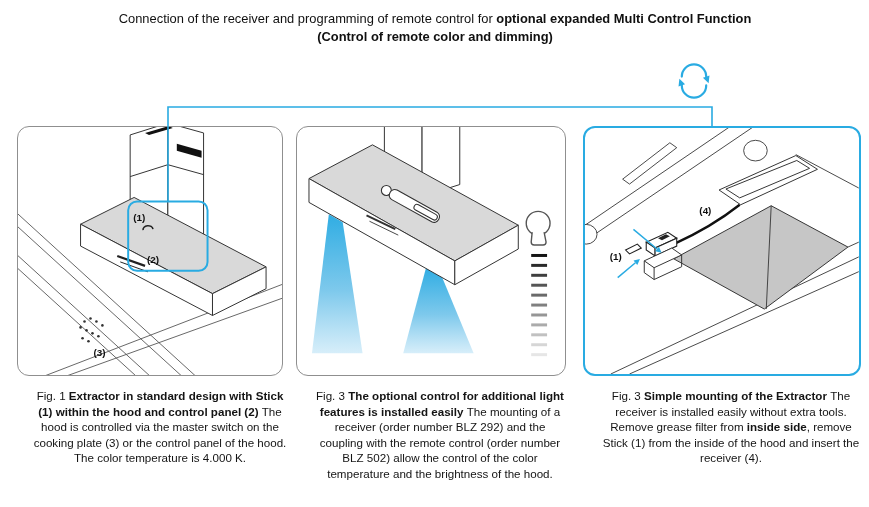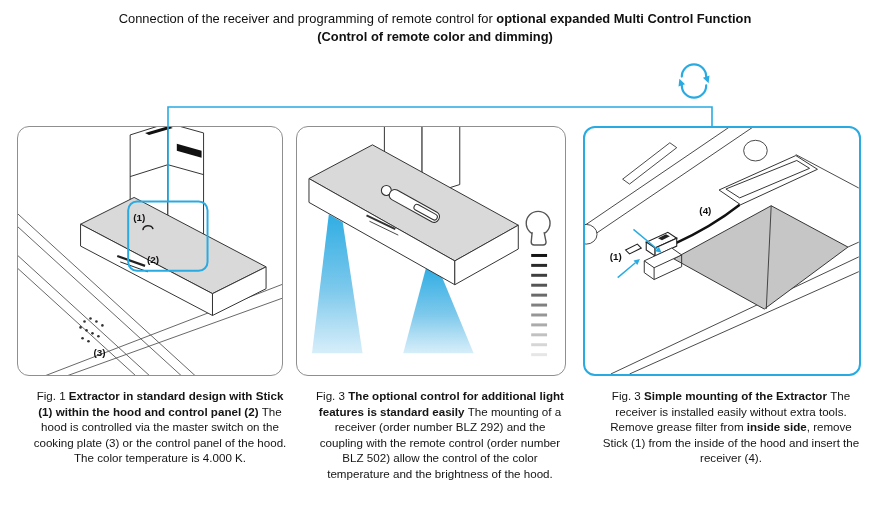--- a/index.html
+++ b/index.html
@@ -200,17 +200,17 @@
     <g stroke="#29abe2" stroke-width="2.2" fill="none" stroke-linecap="round">
       <path d="M 681.8,76.6 A 12.2 12.2 0 0 1 706.2,76.6"></path>
       <path d="M 706.2,85.4 A 12.2 12.2 0 0 1 681.8,85.4"></path>
       <polygon points="708.6,83.2 709.5,75.4 702.9,77.8" fill="#29abe2" stroke="none"></polygon>
       <polygon points="679.4,78.8 678.5,86.6 685.1,84.2" fill="#29abe2" stroke="none"></polygon>
     </g>
   </svg>
 
   <p class="cap" id="cap1"><span>Fig. 1 </span><b>Extractor in standard design with Stick (1) within the hood and control panel (2) </b><span>The hood is controlled via the master switch on the cooking plate (3) or the control panel of the hood. The color temperature is 4.000 K.</span></p>
 
-  <p class="cap" id="cap2"><span>Fig. 3 </span><b>The optional control for additional light features is standard easily </b><span>The mounting of a receiver (order number BLZ 292) and the coupling with the remote control (order number BLZ 502) allow the control of the color temperature and the brightness of the hood.</span></p>
+  <p class="cap" id="cap2"><span>Fig. 3 </span><b>The optional control for additional light features is installed easily </b><span>The mounting of a receiver (order number BLZ 292) and the coupling with the remote control (order number BLZ 502) allow the control of the color temperature and the brightness of the hood.</span></p>
 
   <p class="cap" id="cap3"><span>Fig. 3 </span><b>Simple mounting of the Extractor </b><span>The receiver is installed easily without extra tools. Remove grease filter from </span><b>inside side</b><span>, remove Stick (1) from the inside of the hood and insert the receiver (4).</span></p>
 
 </div>
 
 </body></html>

